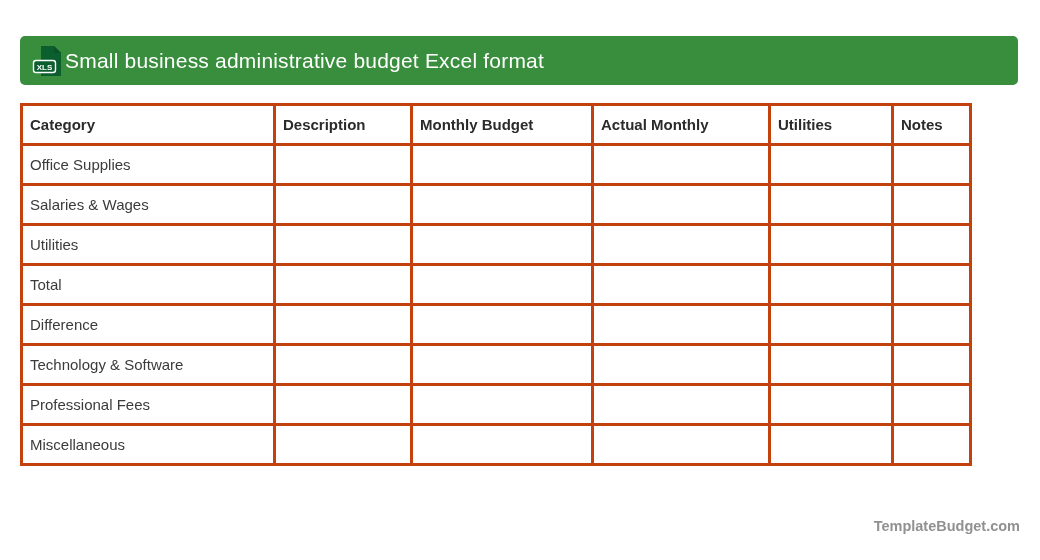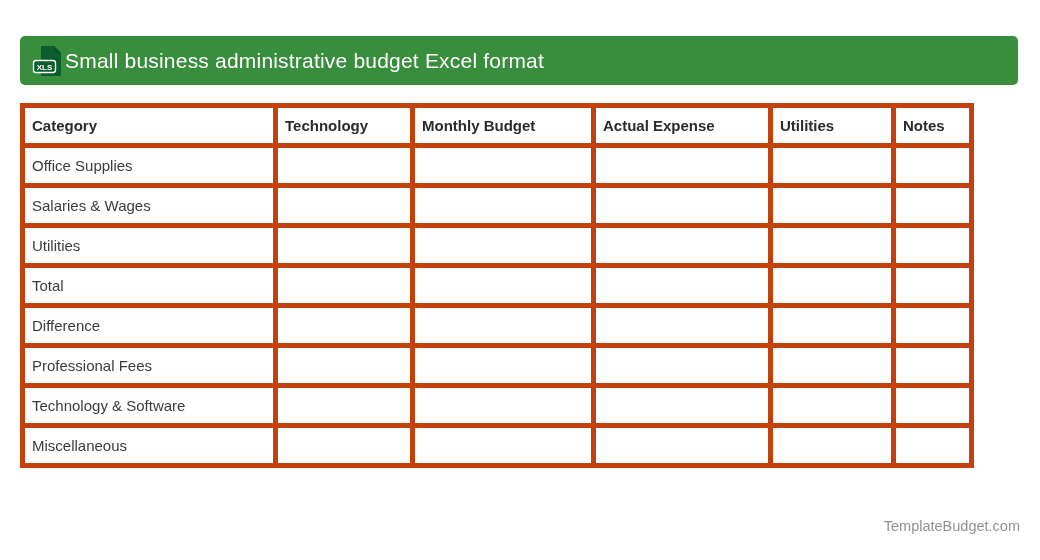--- a/index.html
+++ b/index.html
@@ -33,21 +33,21 @@
 
   
   table.budget {
     position: absolute;
     left: 20px; top: 103px;
     width: 949px;
     border-collapse: collapse;
     table-layout: fixed;
   }
   table.budget th, table.budget td {
-    border: 5px solid #c2410c;
+    border: 3px solid #c2410c;
     height: 40px;
     padding: 0 0 0 7px;
     text-align: left;
     vertical-align: middle;
     font-size: 15px;
     color: #3b3b3b;
   }
   table.budget th {
     font-weight: 700;
     color: #2b2b2b;
@@ -59,20 +59,21 @@
   col.c-actual { width: 177px; }
   col.c-difference { width: 123px; }
   col.c-notes { width: 78px; }
 
   
   .footer-credit {
     position: absolute;
     right: 20px; top: 518px;
     font-size: 14.5px;
     color: #919191;
+    font-weight: bold;
   }
 </style>
 </head>
 <body>
 
 <div class="page">
 
   <div class="title-bar">
     <svg class="file-icon" viewBox="0 0 34 34" xmlns="http://www.w3.org/2000/svg">
       <path d="M10 2 h13 l7 7 v23 h-20 z" fill="#0B5E2D"></path>
@@ -88,23 +89,23 @@
       <col class="c-category">
         <col class="c-description">
         <col class="c-monthly">
       <col class="c-actual">
         <col class="c-difference">
         <col class="c-notes">
     </colgroup>
     <thead>
       <tr>
         <th>Category</th>
-        <th>Technology</th>
+        <th>Description</th>
         <th>Monthly Budget</th>
-        <th>Actual Expense</th>
+        <th>Actual Monthly</th>
         <th>Utilities</th>
         <th>Notes</th>
       </tr>
     </thead>
     <tbody>
       <tr>
         <td>Office Supplies</td>
         <td></td>
         <td></td>
         <td></td>
@@ -137,29 +138,29 @@
       </tr>
       <tr>
         <td>Difference</td>
         <td></td>
         <td></td>
         <td></td>
         <td></td>
         <td></td>
       </tr>
       <tr>
-        <td>Professional Fees</td>
+        <td>Technology &amp; Software</td>
         <td></td>
         <td></td>
         <td></td>
         <td></td>
         <td></td>
       </tr>
       <tr>
-        <td>Technology &amp; Software</td>
+        <td>Professional Fees</td>
         <td></td>
         <td></td>
         <td></td>
         <td></td>
         <td></td>
       </tr>
       <tr>
         <td>Miscellaneous</td>
         <td></td>
         <td></td>

